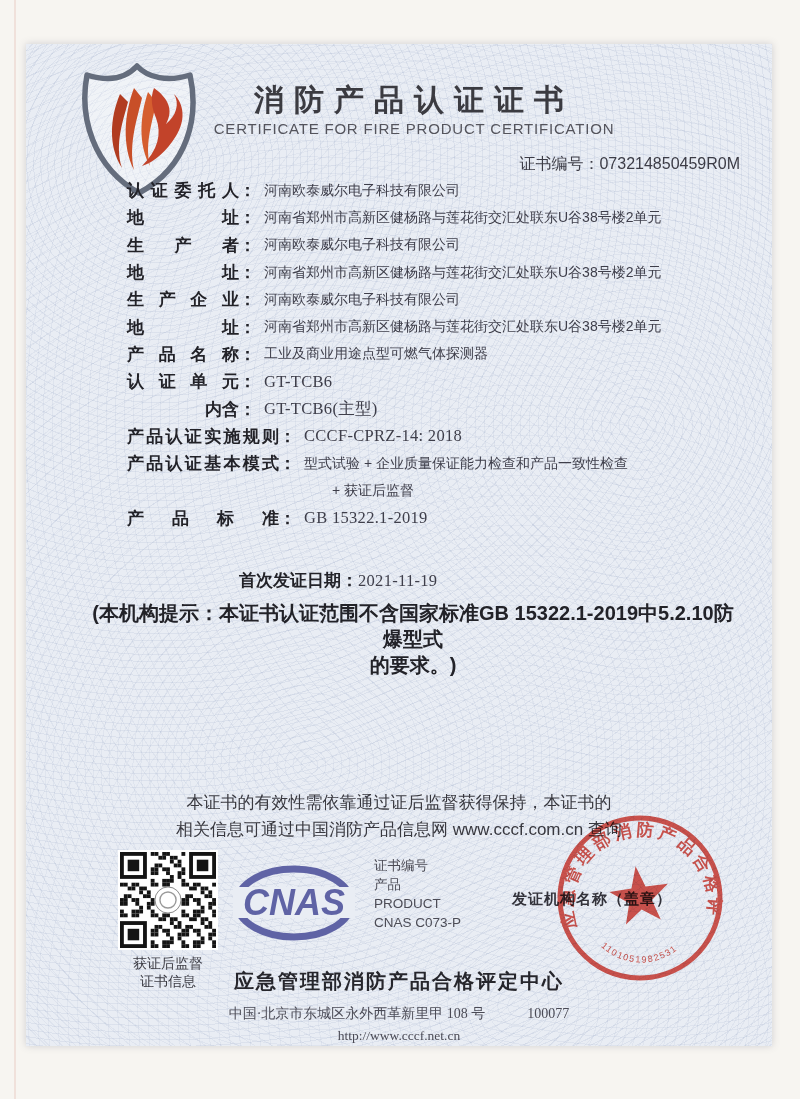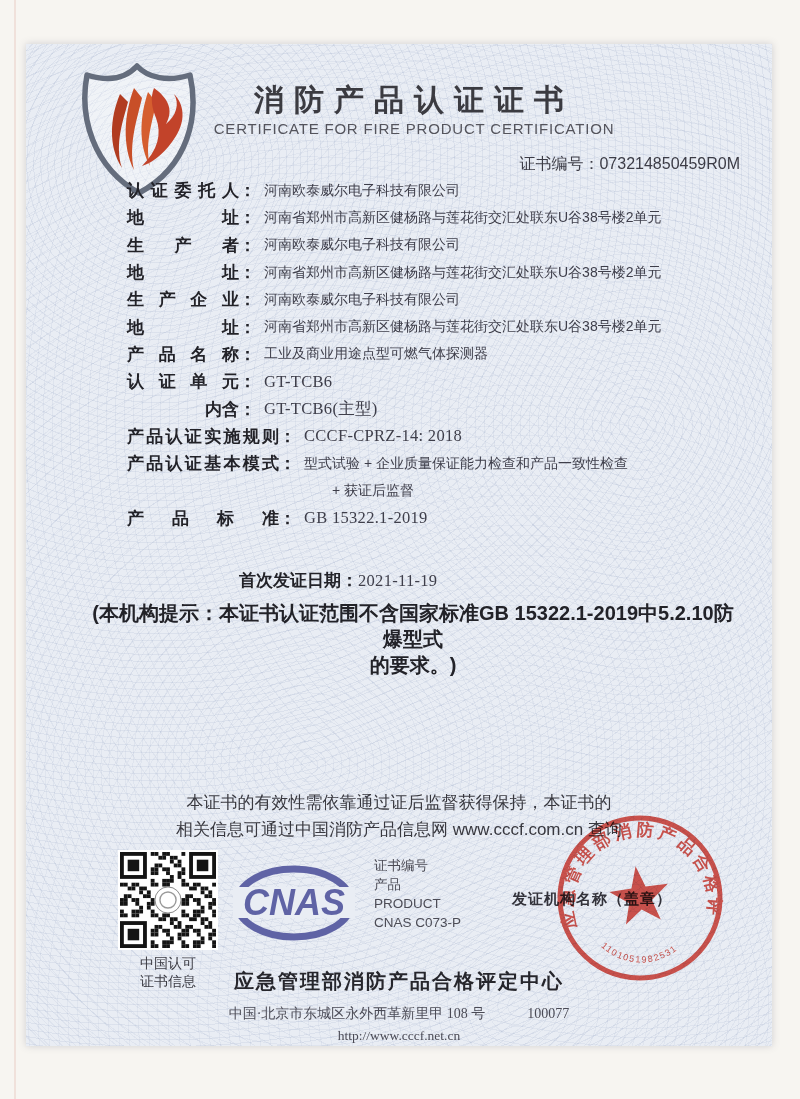--- a/index.html
+++ b/index.html
@@ -338,21 +338,21 @@
           <rect x="69.12" y="0" width="26.88" height="26.88" fill="#141414"></rect>
           <rect x="72.96" y="3.84" width="19.2" height="19.2" fill="#fff"></rect>
           <rect x="76.8" y="7.68" width="11.52" height="11.52" fill="#141414"></rect>
           <rect x="0" y="69.12" width="26.88" height="26.88" fill="#141414"></rect>
           <rect x="3.84" y="72.96" width="19.2" height="19.2" fill="#fff"></rect>
           <rect x="7.68" y="76.8" width="11.52" height="11.52" fill="#141414"></rect>
           <circle cx="48" cy="48" r="13.056" fill="#fff" stroke="#8a8a8a" stroke-width="1"></circle>
           <circle cx="48" cy="48" r="8.064" fill="none" stroke="#9a9a9a" stroke-width="1.4"></circle>
         </svg></div>
     <div class="qr-cap">
-      <div>中国认可</div>
+      <div>获证后监督</div>
       <div>证书信息</div>
     </div>
   </div>
 
   <svg class="cnas-logo" viewBox="0 0 124 82">
     <ellipse cx="62" cy="41" rx="57" ry="34" fill="none" stroke="#5f63a5" stroke-width="7"></ellipse>
     <rect x="1" y="25" width="122" height="31" fill="#e9edf4"></rect>
     <text x="62" y="53" text-anchor="middle" font-size="36" font-style="italic" font-weight="bold" fill="#5f63a5" font-family="Liberation Sans, sans-serif">CNAS</text>
   </svg>
 

